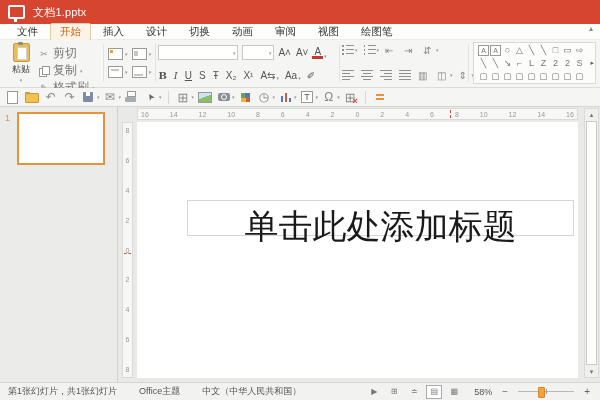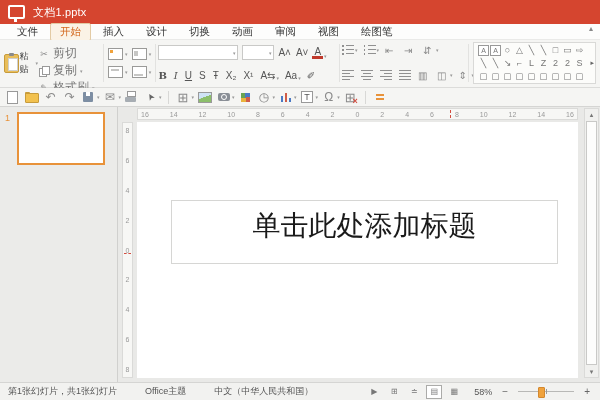--- a/index.html
+++ b/index.html
@@ -22,21 +22,21 @@
   .mtab{font-size:10.5px;color:#333;padding:1px 9px;margin:0 1px;border:1px solid transparent;border-radius:2px}
   .mtab[data-state="active"]{color:#D3681E;background:#FBF3E6;border-color:#E3CBA4}
   .collapse{position:absolute;right:7px;font-size:8px;color:#888}
 
   
   .ribbon{top:40px;height:48px;background:#F5F5F3;border-bottom:1px solid #DCDCDA;display:flex;align-items:stretch;padding:2px 2px 3px 4px}
   .vsep{width:1px;background:#E2E2E0;margin:2px 2px}
   .rgroup{display:flex}
   
   .grp-clip{width:102px}
-  .paste{width:34px;display:flex;flex-direction:row;align-items:center;justify-content:center;gap:1px}
+  .paste{width:34px;display:flex;flex-direction:column;align-items:center;justify-content:center;gap:1px}
   .clip-icon{width:15px;height:17px;background:#E9BE5A;border:1px solid #C79B3B;border-radius:2px;position:relative}
   .clip-icon::before{content:"";position:absolute;left:4px;top:-2px;width:5px;height:3px;background:#8a8a8a;border-radius:1px}
   .clip-icon::after{content:"";position:absolute;left:3px;top:3px;width:8px;height:11px;background:#fff;border:1px solid #CFCFCD}
   .plabel{font-size:9px;color:#444}
   .dd{font-size:5px;color:#999}
   .cliplist{display:flex;flex-direction:column;justify-content:space-between;padding:3px 0}
   .clipitem{display:flex;align-items:center;gap:3px}
   .cglyph{width:12px;text-align:center;font-size:9px;color:#8a8a8a;position:relative;height:10px;line-height:10px}
   .cglyph[data-name="copy-icon"]::before{content:"";position:absolute;left:1px;top:2px;width:6px;height:7px;border:1px solid #999;background:#fff}
   .cglyph[data-name="copy-icon"]::after{content:"";position:absolute;left:4px;top:0;width:6px;height:7px;border:1px solid #999;background:#fff}
@@ -118,30 +118,30 @@
   .canvas{flex:1;position:relative;background:#E9E9E7}
   .hruler{position:absolute;left:19px;right:22px;top:1px;height:12px;background:#F7F7F5;border:1px solid #DADAD8;box-sizing:border-box}
   .hnums{display:flex;justify-content:space-between;padding:0 3px;height:100%;align-items:center}
   .rn{font-size:7px;color:#999;line-height:7px}
   .hcursor{position:absolute;left:71%;top:1px;bottom:1px;border-left:1px dashed #D24B3E}
   .vruler{position:absolute;left:4px;width:11px;top:15px;bottom:4px;background:#F7F7F5;border:1px solid #DADAD8;box-sizing:border-box}
   .vnums{display:flex;flex-direction:column;justify-content:space-between;align-items:center;height:100%;padding:4px 0;box-sizing:border-box}
   .vcursor{position:absolute;left:1px;right:1px;top:51%;border-top:1px dashed #D24B3E}
   .slide{position:absolute;left:19px;right:22px;top:15px;bottom:4px;background:#fff}
   .ph{position:absolute;border:1px solid #D6D6D4;box-sizing:border-box;text-align:center;color:#1A1A1A;font-family:"DejaVu Serif",serif}
-  .ph-title{left:34px;width:387px;top:78px;height:64px;font-size:28px;line-height:50px}
+  .ph-title{left:50px;width:387px;top:78px;height:36px;font-size:34px;line-height:50px}
   .ph-sub{left:70px;width:316px;top:141px;height:66px;font-size:15px;padding-top:7px}
   .vscroll{position:absolute;right:1px;top:1px;bottom:4px;width:15px;background:#F0F0EE;border:1px solid #DADAD8;box-sizing:border-box}
   .sarrow{position:absolute;left:0;right:0;text-align:center;font-size:7px;color:#777;height:11px;line-height:11px}
   .sarrow.up{top:0}.sarrow.down{bottom:0}
   .sthumb{position:absolute;left:1px;right:1px;top:12px;bottom:12px;background:#FDFDFC;border:1px solid #C9C9C7}
 
   
   .statusbar{bottom:0;height:18px;background:#F2F2F0;border-top:1px solid #D5D5D3;display:flex;align-items:center;font-size:9px;color:#555;padding:0 8px}
-  .sleft{display:flex;gap:28px}
+  .sleft{display:flex;gap:22px}
   .sright{margin-left:auto;display:flex;align-items:center;gap:8px}
   .views{display:flex;gap:4px}
   .vbtn{width:14px;height:12px;display:inline-flex;align-items:center;justify-content:center;font-size:8px;color:#777;border:1px solid transparent}
   .vbtn[data-state="active"]{background:#fff;border-color:#ABABA9}
   .zoomtxt{min-width:22px;text-align:right}
   .zbtn{font-size:10px;color:#666;padding:0 2px}
   .zslider{width:56px;height:11px;position:relative;display:inline-block}
   .ztrack{position:absolute;left:0;right:0;top:5px;height:1px;background:#B8B8B6}
   .ztick{position:absolute;left:50%;top:3px;height:5px;width:1px;background:#9a9a98}
   .zhandle{position:absolute;left:36%;top:1px;width:5px;height:9px;background:#F0A23C;border:1px solid #D4882E;border-radius:1px}

